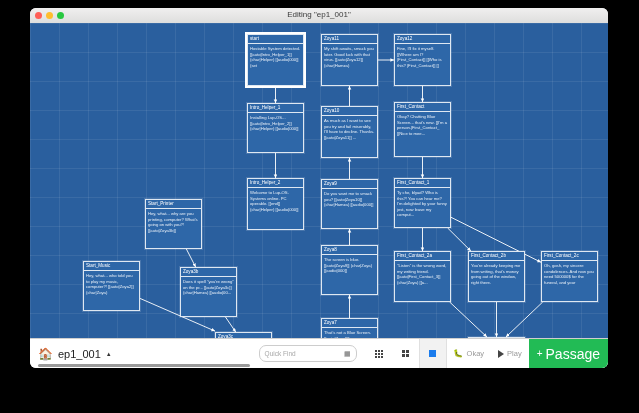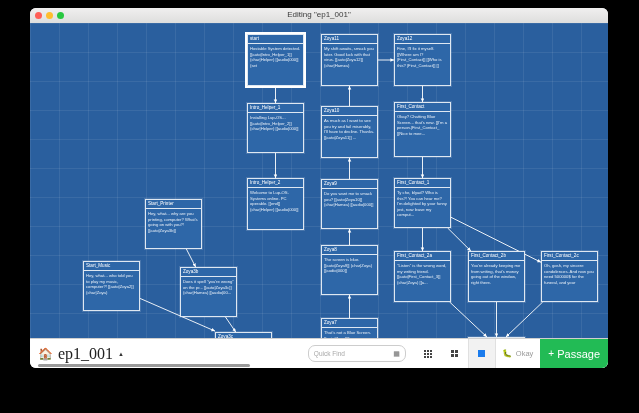--- a/index.html
+++ b/index.html
@@ -61,21 +61,21 @@
 
   .toolbar{
     position:absolute;left:0;right:0;bottom:0;height:29px;
     background:#ffffff;border-top:1px solid #cfcfcf;
     display:flex;align-items:center;
   }
   .tb-home{
     display:flex;align-items:center;gap:5px;padding-left:8px;
   }
   .home-glyph{font-size:12px;color:#333;line-height:1;}
-  .story-name{font-size:16px;color:#222;font-family:Liberation Serif, serif;text-align:center;}
+  .story-name{font-size:11px;color:#222;font-family:Liberation Sans, sans-serif;text-align:center;}
   .caret{font-size:6px;color:#333;}
   .tb-spacer{flex:1;}
   .quickfind{
     width:86px;height:15px;border:1px solid #cdcdcd;border-radius:7px;
     display:flex;align-items:center;justify-content:space-between;
     padding:0 5px;margin-right:8px;background:#fff;
   }
   .qf-ph{font-size:6.5px;color:#a8a8a8;font-family:"Liberation Sans",sans-serif;}
   .qf-icon{font-size:7px;color:#6e6e6e;}
   .tb-btn{
@@ -96,21 +96,21 @@
   .bug-ico{font-size:8px;color:#444;}
   .play-ico{
     width:0;height:0;border-left:6px solid #444;
     border-top:4px solid transparent;border-bottom:4px solid transparent;
   }
   .add-passage{
     background:#22bb55;color:#fff;height:29px;display:flex;align-items:center;
     gap:3px;padding:0 8px;
   }
   .ap-plus{font-size:10px;line-height:1;}
-  .ap-label{font-size:11px;font-family:"Liberation Sans",sans-serif;}
+  .ap-label{font-size:14px;font-family:"Liberation Sans",sans-serif;}
 
   .hscroll{
     position:absolute;left:8px;bottom:1px;width:212px;height:3px;
     background:#9a9a9a;border-radius:2px;
   }
 </style>
 </head>
 <body>
 
 <div class="window">
@@ -263,20 +263,24 @@
       </span>
     </div>
     <div class="tb-btn active">
       <span class="sq-blue"></span>
     </div>
 
     <div class="tb-txt">
       <span class="bug-ico">🐛</span>
       <span class="tb-label">Okay</span>
     </div>
+    <div class="tb-txt">
+      <span class="play-ico"></span>
+      <span class="tb-label">Play</span>
+    </div>
 
     <div class="add-passage">
       <span class="ap-plus">+</span>
       <span class="ap-label">Passage</span>
     </div>
 
     <div class="hscroll"></div>
   </div>
 
 </div>

